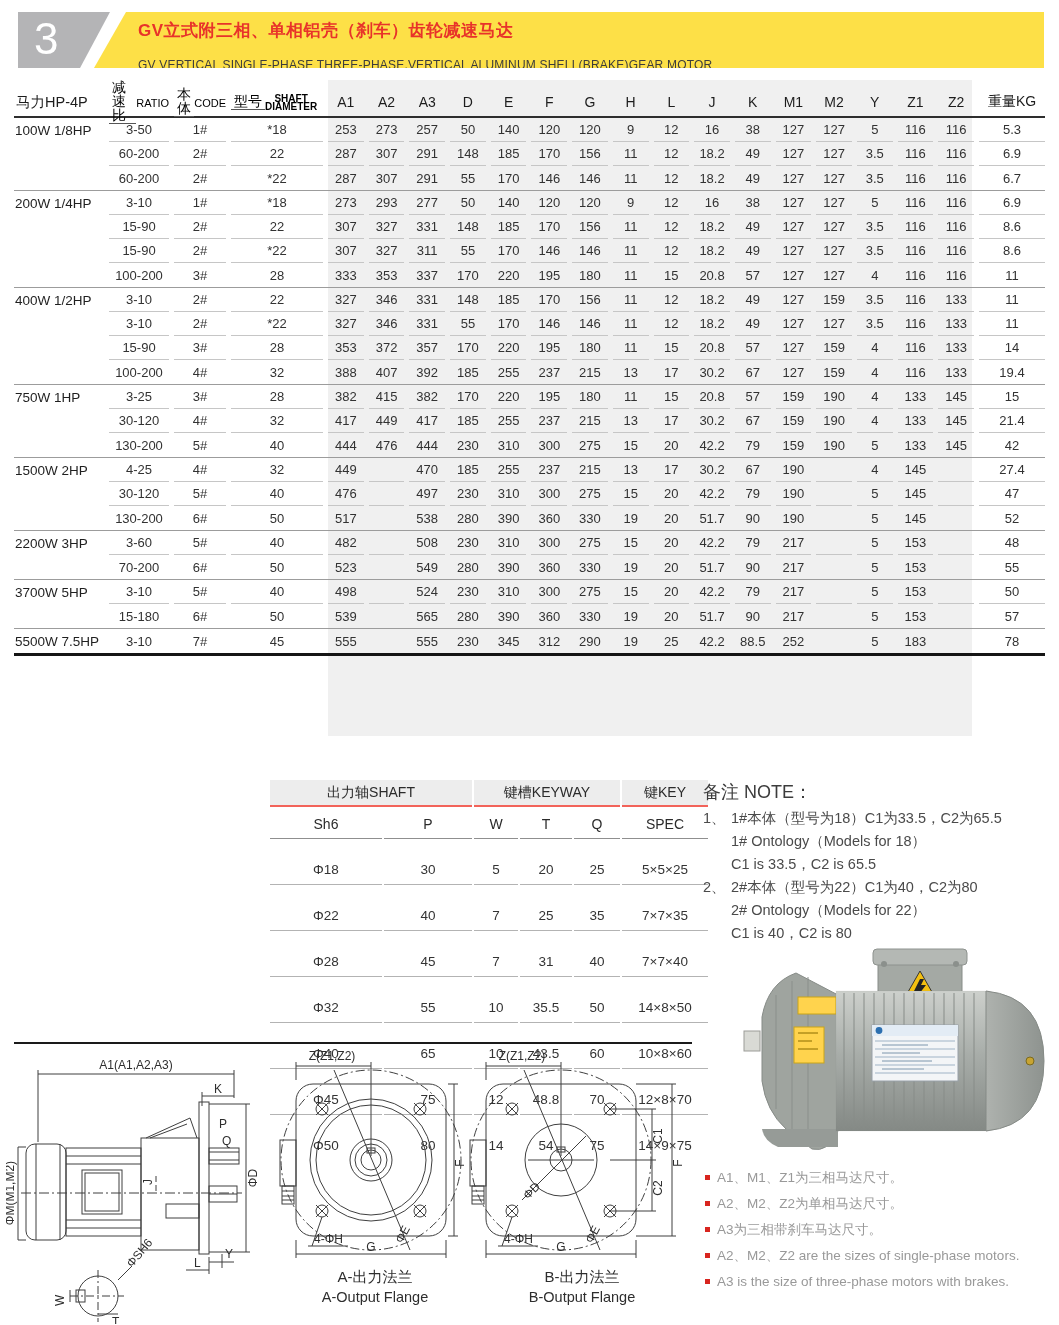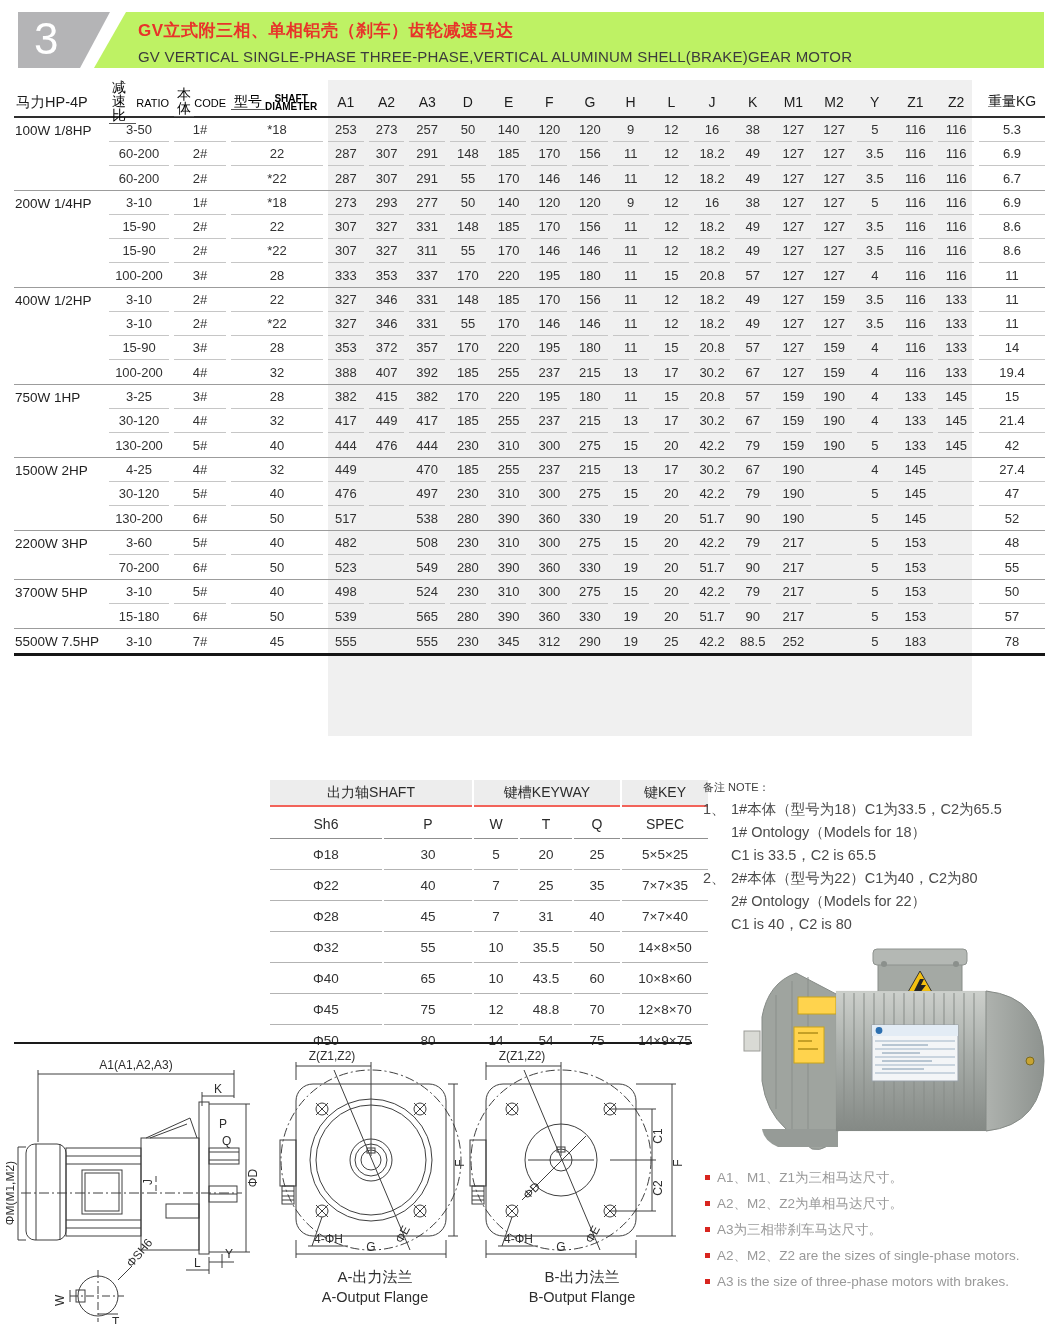--- a/index.html
+++ b/index.html
@@ -4,23 +4,23 @@
 <style>
   * { margin:0; padding:0; box-sizing:border-box; }
   body { background:#fff; font-family:"Liberation Sans","DejaVu Sans",sans-serif; }
   #page { position:relative; width:1059px; height:1325px; background:#fff; overflow:hidden; }
 
   
   .num-block { position:absolute; left:18px; top:12px; width:92px; height:56px;
     background:#b4b4b6; clip-path:polygon(0 0,100% 0,calc(100% - 30px) 100%,0 100%); }
   .num-block .n { position:absolute; left:16px; top:2px; font-size:44px; color:#fff; font-weight:400; }
   .title-band { position:absolute; left:94px; top:12px; width:950px; height:56px;
-    background:#bef264; clip-path:polygon(32px 0,100% 0,100% 100%,0 100%); padding:7px 0 0 44px; }
+    background:#fde047; clip-path:polygon(32px 0,100% 0,100% 100%,0 100%); padding:7px 0 0 44px; }
   .title-zh { font-size:17px; font-weight:bold; color:#e8332a; letter-spacing:.5px; }
-  .title-en { font-size:15px; color:#3c3c3c; margin-top:6px; letter-spacing:.2px; }
+  .title-en { font-size:12px; color:#3c3c3c; margin-top:16px; letter-spacing:.2px; }
 
   
   .dims-band { position:absolute; left:328px; top:80px; width:644px; height:656px; background:#f0f0f0; }
   .mt-wrap { position:absolute; left:14px; top:80px; width:1031px; }
   .mt-grid { display:grid; grid-template-columns:90px 60px 52px 92px repeat(16,1fr) 66px; column-gap:5px; }
   .mt-header { height:38px; border-bottom:2px solid #2e2e2e; align-items:center; }
   .mt-header .hc { text-align:center; font-size:14px; color:#1d1d1d; }
   .mt-header .hc.power { text-align:left; padding-left:2px; font-size:14.5px; }
   .mt-header .two { display:flex; flex-direction:row; align-items:center; line-height:14px; }
   .mt-header .two .zh { font-size:14px; border-bottom:1px solid #555; padding:0 3px 1px; }
@@ -41,28 +41,28 @@
     font-size:15px; color:#2e2e2e; line-height:21px; }
   .st-wrap { position:absolute; left:222px; top:780px; width:458px; }
   .st-grid { display:grid; grid-template-columns:112px 88px 44px 52px 46px 86px; column-gap:2px;padding-left:48px; }
   .st-ghead { height:27px; margin-bottom:2px; }
   .st-ghead .g { background:#ededed; border-bottom:2px solid #f2635a; display:flex;
     align-items:center; justify-content:center; font-size:14px; color:#2b2b2b; }
   .st-ghead .g1 { grid-column:1/3; } .st-ghead .g2 { grid-column:3/6; } .st-ghead .g3 { grid-column:6/7;text-align:center; }
   .st-sub { height:30px; }
   .st-sub .c { display:flex; align-items:center; justify-content:center; height:100%;
     font-size:14px; color:#2b2b2b; border-bottom:1px solid #8f8f8f; }
-  .st-row { height:31px; }
+  .st-row { height:31px;margin-top:15px; }
   .st-row .c { display:flex; align-items:center; justify-content:center; height:100%;
     font-size:13.5px; color:#333; border-bottom:1px solid #b3b3b3; }
   .st-row:last-child .c { border-bottom:none; }
 
   
   .note { position:absolute; left:703px; top:780px; width:352px; color:#4a4a4a; }
-  .note .nt { font-size:11px; margin-bottom:3px; color:#3c3c3c; }
+  .note .nt { font-size:18px; margin-bottom:3px; color:#3c3c3c; }
   .note .ni { font-size:14.5px; line-height:23px; display:flex; }
   .note .ni .num { flex:0 0 28px; }
   .note .ni .lines div { white-space:nowrap; }
 
   
   .bullets { position:absolute; left:705px; top:1165px; width:352px; }
   .bullets .b { font-size:13.5px; line-height:26px; color:#999; white-space:nowrap; }
   .bullets .b .sq { display:inline-block; width:5px; height:5px; background:#d8251f; margin:0 7px 2px 0; vertical-align:middle; }
 
   

